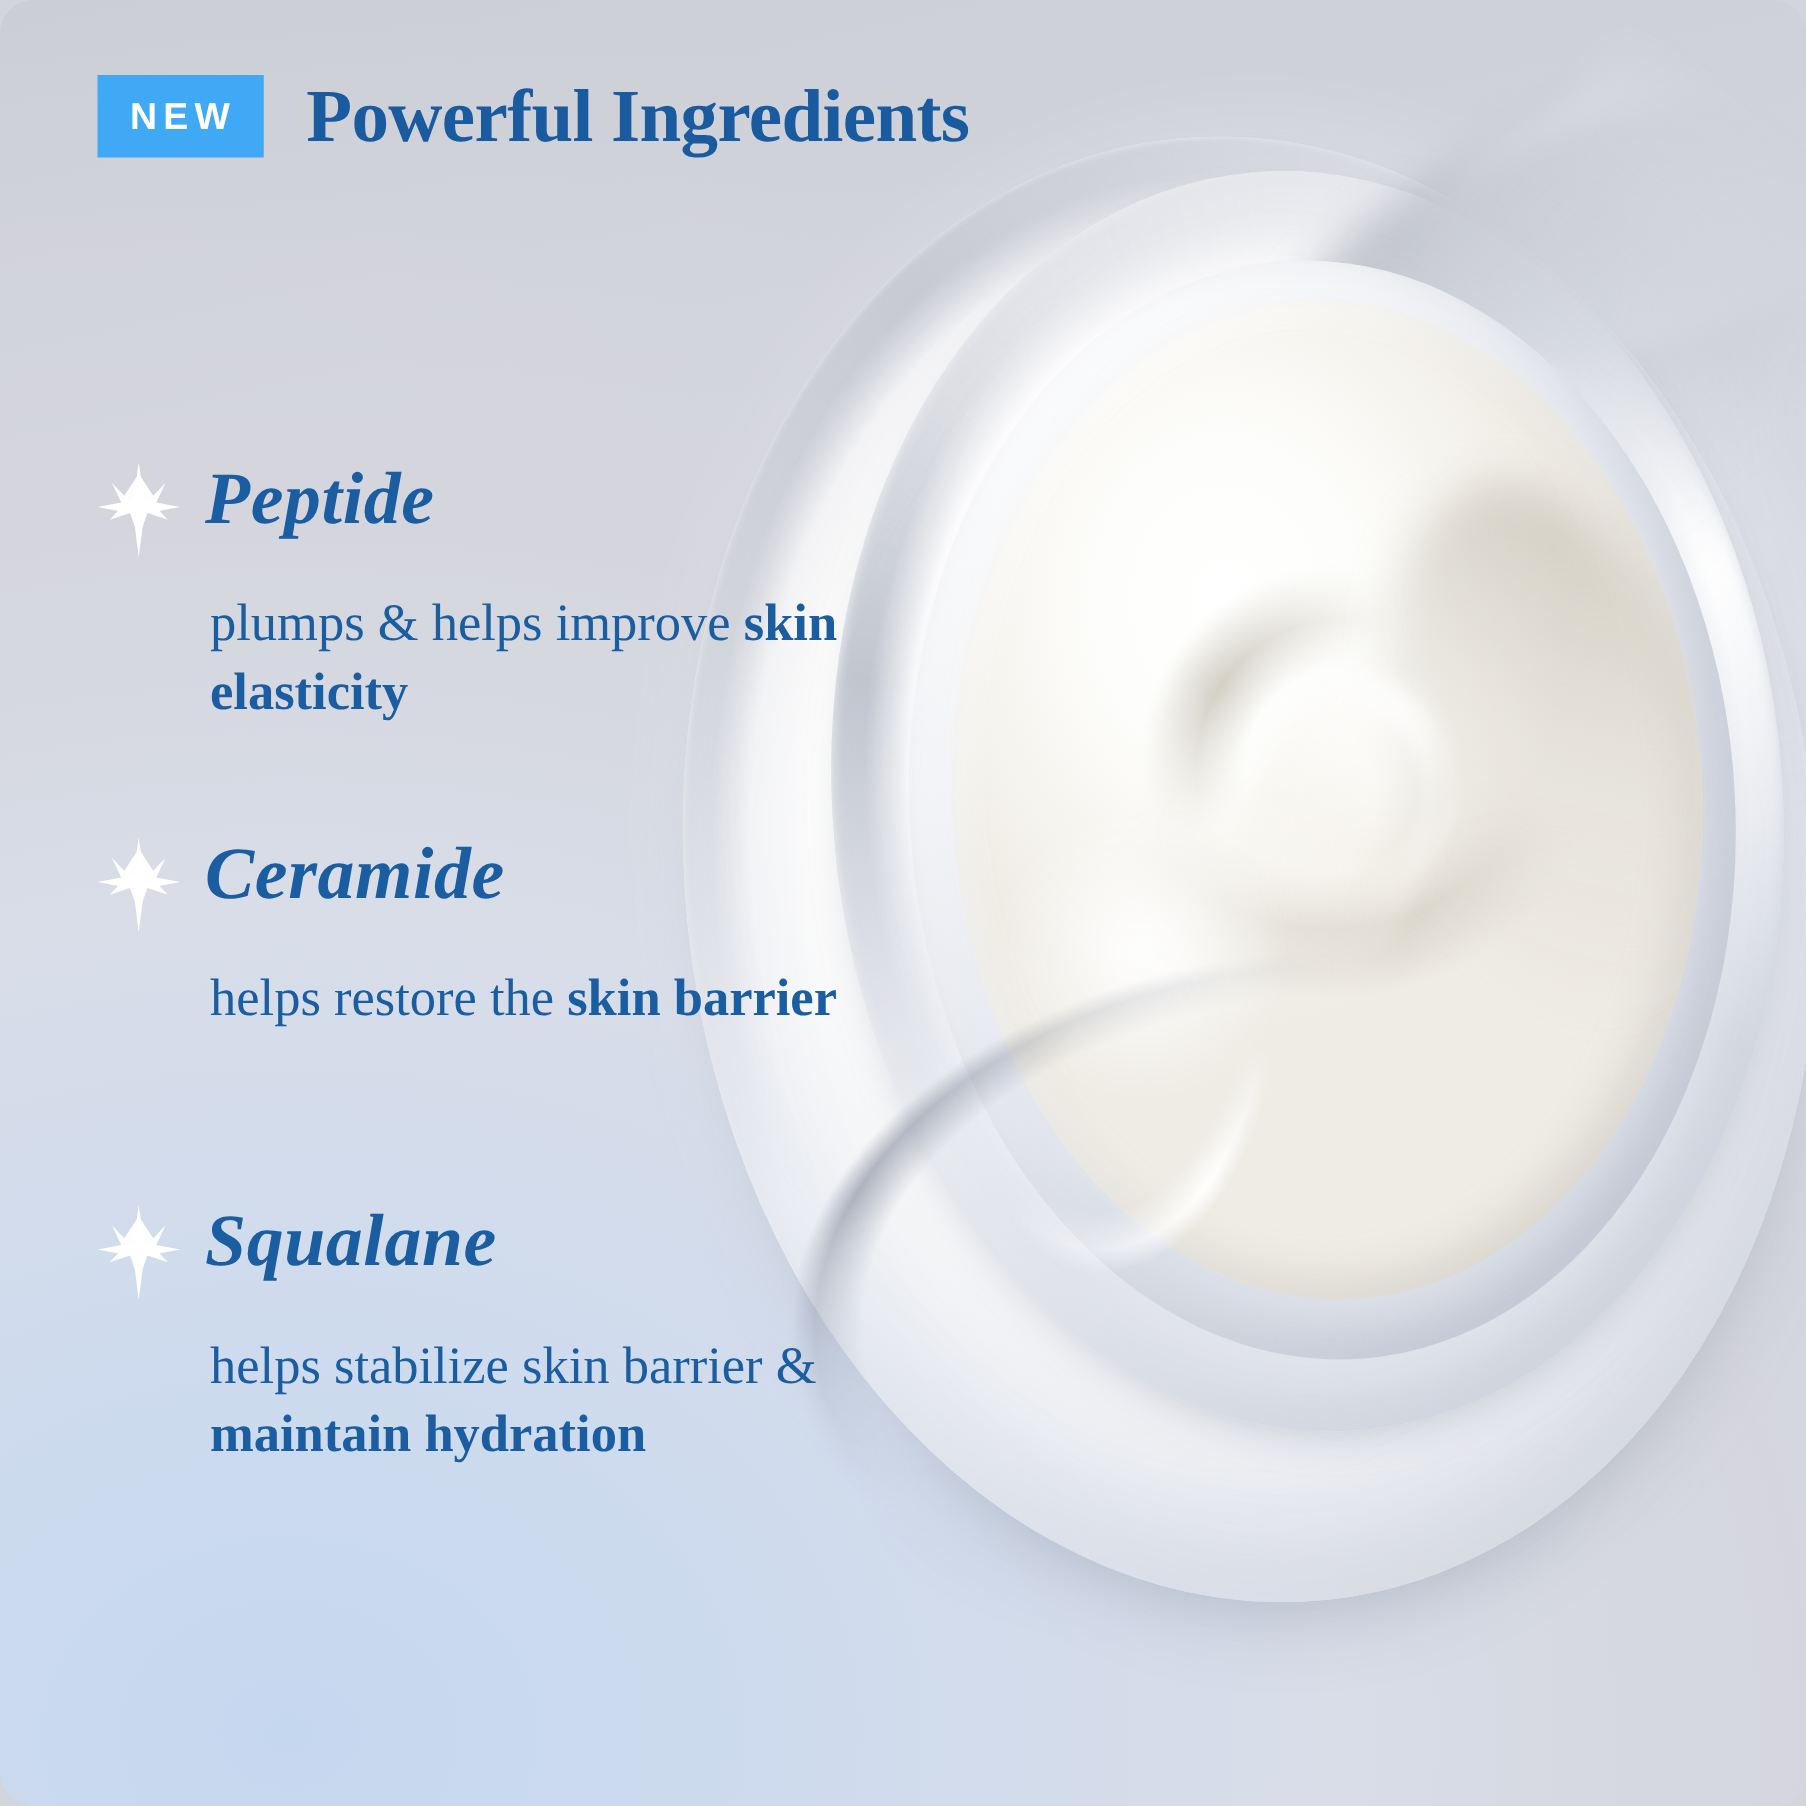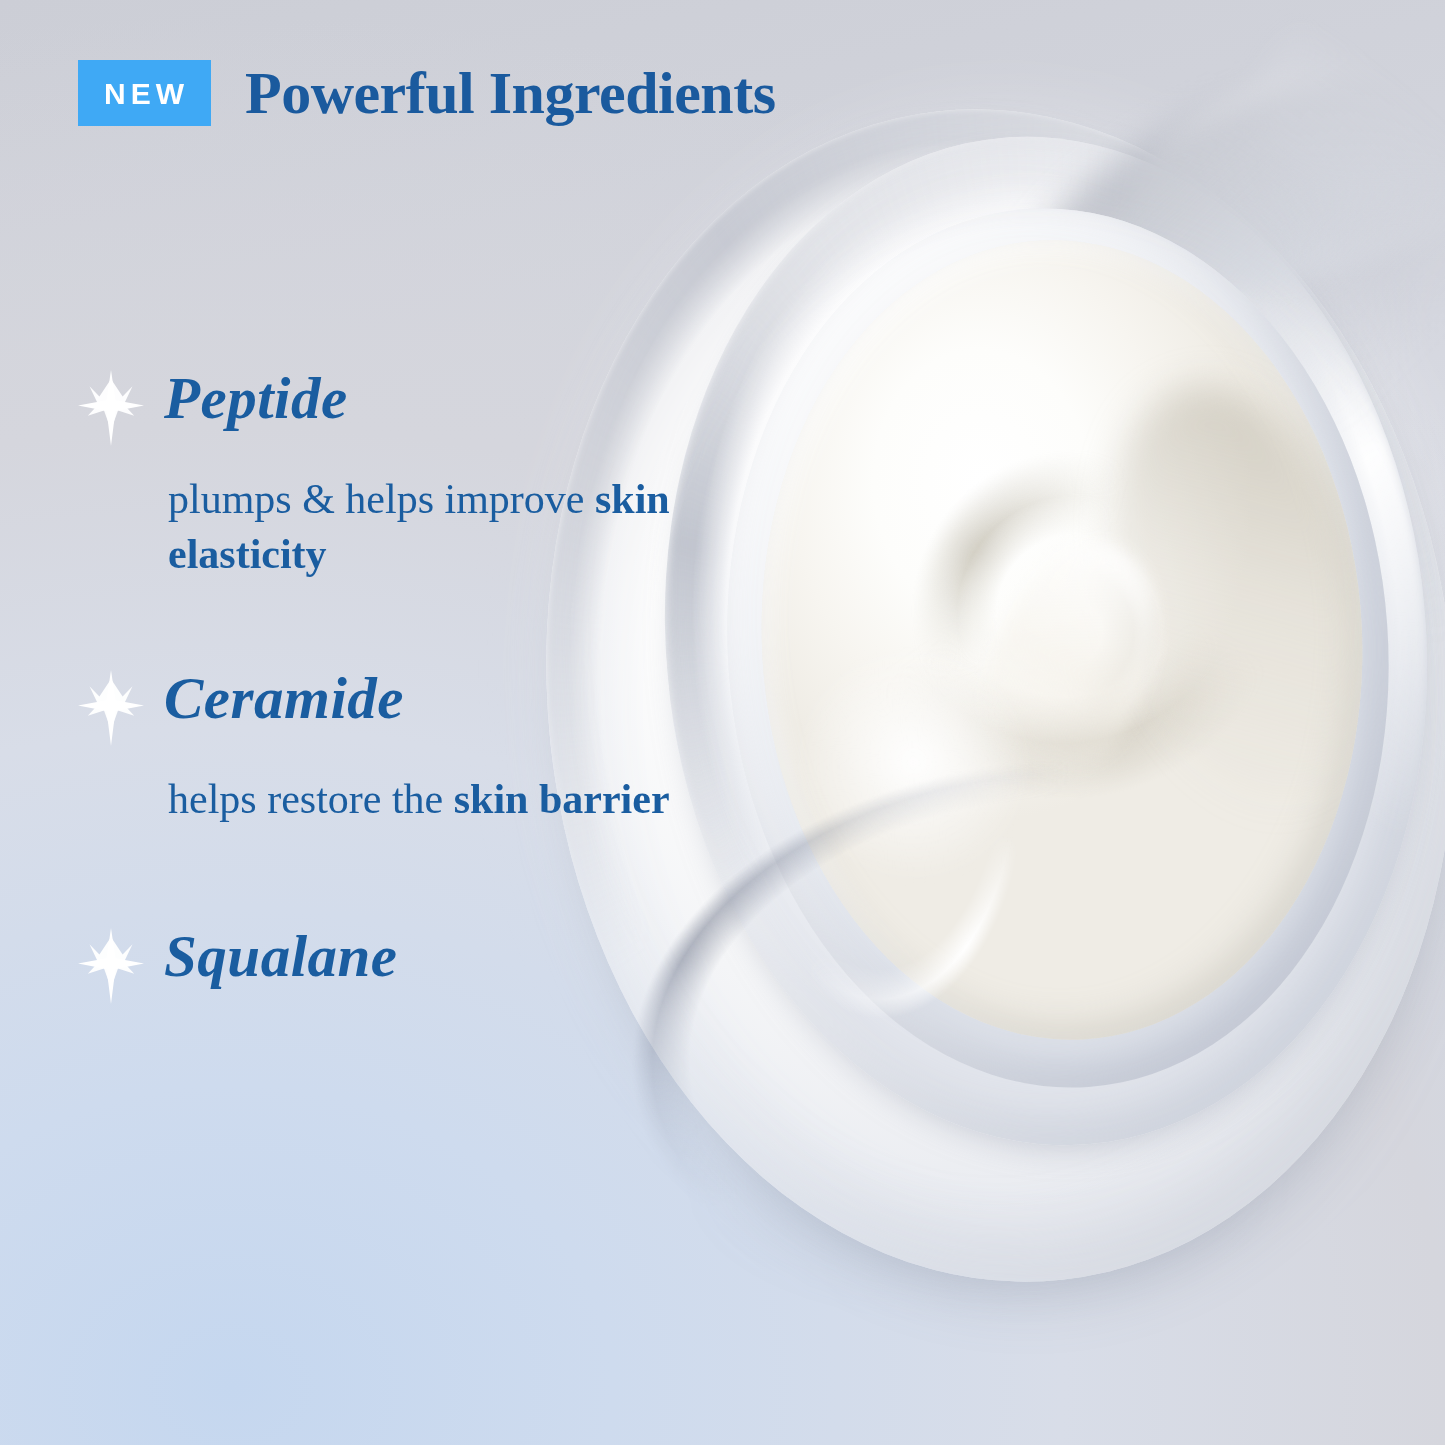--- a/index.html
+++ b/index.html
@@ -7,20 +7,21 @@
   body{
     width:1445px;height:1445px;overflow:hidden;
     font-family:"Liberation Serif", serif;
     background:#d3d5dd;
   }
   #canvas{
     position:relative;width:1445px;height:1445px;overflow:hidden;
     background:
       radial-gradient(120% 95% at 16% 96%, #c5d7ef 0%, #cedbee 22%, #d8dde8 48%, #d5d6dd 70%, rgba(213,214,221,0) 100%),
       linear-gradient(168deg, #ccced6 0%, #d2d4dc 28%, #dcdee6 52%, #d3dbe9 74%, #c8d9ee 100%);
+    border-radius: 27px;
   }
 
   
   #photo{
     position:absolute; left:430px; top:-60px; width:1090px; height:1530px;
     overflow:hidden;
     -webkit-mask-image:radial-gradient(58% 50% at 56% 50%, #000 62%, rgba(0,0,0,.55) 80%, rgba(0,0,0,0) 100%);
     mask-image:radial-gradient(58% 50% at 56% 50%, #000 62%, rgba(0,0,0,.55) 80%, rgba(0,0,0,0) 100%);
   }
   
@@ -207,21 +208,21 @@
   }
   .ing-desc{
     margin-left:90px;margin-top:26px;
     color:#1a5da0;font-family:"Liberation Serif", serif;
     font-size:42px;line-height:1.30;font-weight:400;
   }
   .ing-desc b{font-weight:700;}
 
   #ing-0{top:368px;}
   #ing-1{top:668px;}
-  #ing-2{top:926px;}
+  #ing-2{top:962px;}
 </style>
 </head>
 <body>
 
 <div id="canvas">
 
   <div id="photo">
     <div class="jar-glow"></div>
     <div class="jar-shadow"></div>
     <div class="jar-outer"></div>
@@ -278,16 +279,19 @@
     </div>
 
     <div class="ing" id="ing-2">
       <div class="ing-head">
         <svg class="spark" viewBox="0 0 66 76">
           <path d="M33 0 L37.4 30.2 L66 35.6 L37.4 41.0 L33 76 L28.6 41.0 L0 35.6 L28.6 30.2 Z" fill="#ffffff"></path>
           <path d="M33 9 L44.6 26.5 L54.5 16.2 L45.8 34.5 L56.2 45.8 L40.0 40.4 L33 60 L26.0 40.4 L9.8 45.8 L20.2 34.5 L11.5 16.2 L21.4 26.5 Z" fill="#ffffff" opacity=".95"></path>
         </svg>
         <span class="ing-name">Squalane</span>
       </div>
+      <div class="ing-desc">
+        <span>helps stabilize skin barrier &amp; </span><b>maintain hydration</b>
+      </div>
     </div>
 
   </div>
 </div>
 
 </body></html>

